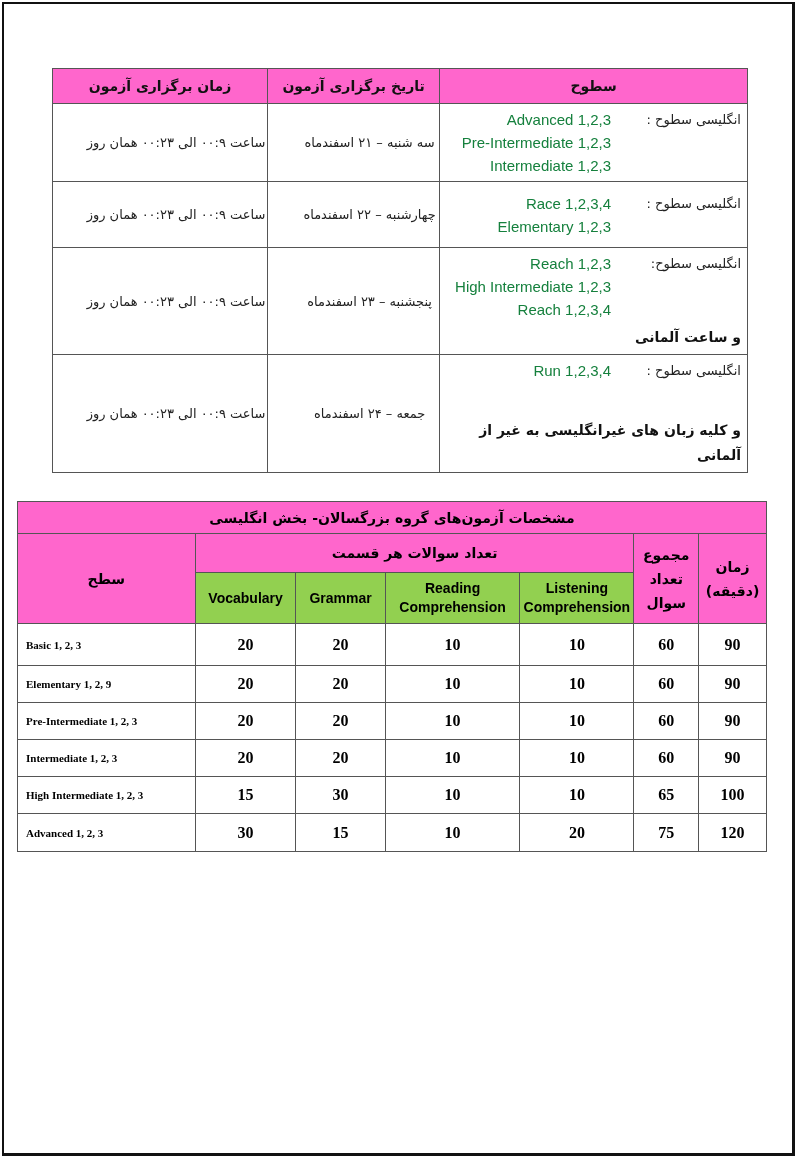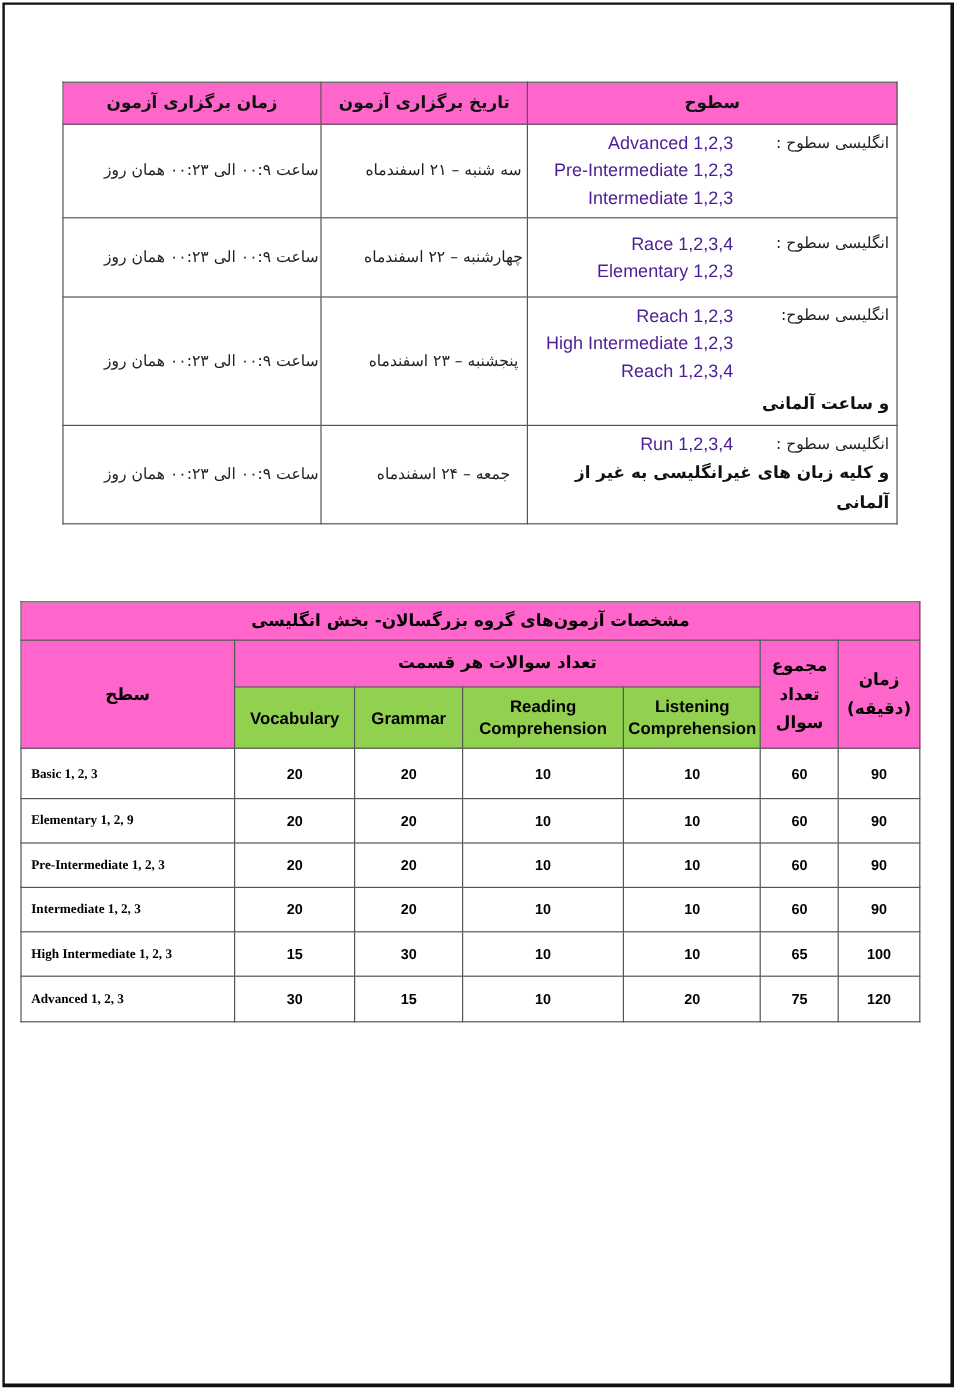--- a/index.html
+++ b/index.html
@@ -8,29 +8,29 @@
   table { border-collapse:collapse; position:absolute; }
   td, th { border:1.2px solid #555; padding:0; }
   
   #t1 { left:52px; top:68px; width:696px; direction:rtl; }
   #t1 th { background:#ff66cc; height:34px; font-weight:bold; font-size:14px; color:#111; text-align:center;margin-left:30px; }
   #t1 td { font-size:13px; color:#222; vertical-align:middle;padding-left:32px; }
   #t1 td.c-date, #t1 td.c-time { text-align:center; }
   #t1 td.c-levels { padding:4px 6px; }
   .lv-line { display:flex; direction:rtl; justify-content:flex-start; align-items:center; line-height:23px; }
   .lv-label { white-space:nowrap; font-size:13px; width:130px; }
-  .lv-en { direction:ltr; font-family:"Liberation Sans", sans-serif; font-size:15px; color:#4c1d95; }
-  .bold-fa { font-weight:bold; font-size:14px; color:#111; line-height:25px; }
+  .lv-en { direction:ltr; font-family:"Liberation Sans", sans-serif; font-size:15px; color:#15803d; }
+  .bold-fa { font-weight:bold; font-size:14px; color:#111; line-height:25px;margin-top:36px; }
   
   #t2 { left:17px; top:501px; width:750px; direction:ltr; }
   #t2 .title { background:#ff66cc; height:31px; text-align:center; font-weight:bold; font-size:14px; direction:rtl; }
   #t2 .pink { background:#ff66cc; text-align:center; font-weight:bold; font-size:14px; direction:rtl; }
   #t2 .green { background:#92d050; text-align:center; font-weight:bold; font-size:14px; font-family:"Liberation Sans", sans-serif; line-height:19px; height:50px; }
   #t2 td.lvl { font-family:Liberation Serif, serif; font-weight:bold; font-size:11px; padding-left:8px; height:36px; }
-  #t2 td.num { text-align:center; font-family:Liberation Sans, sans-serif; font-weight:bold; font-size:12px; }
+  #t2 td.num { text-align:center; font-family:Liberation Serif, serif; font-weight:bold; font-size:16px; }
 </style>
 </head>
 <body>
 
 <div class="frame"></div>
 
 <table id="t1">
   <thead>
     <tr>
       <th style="width:308px">سطوح</th>

